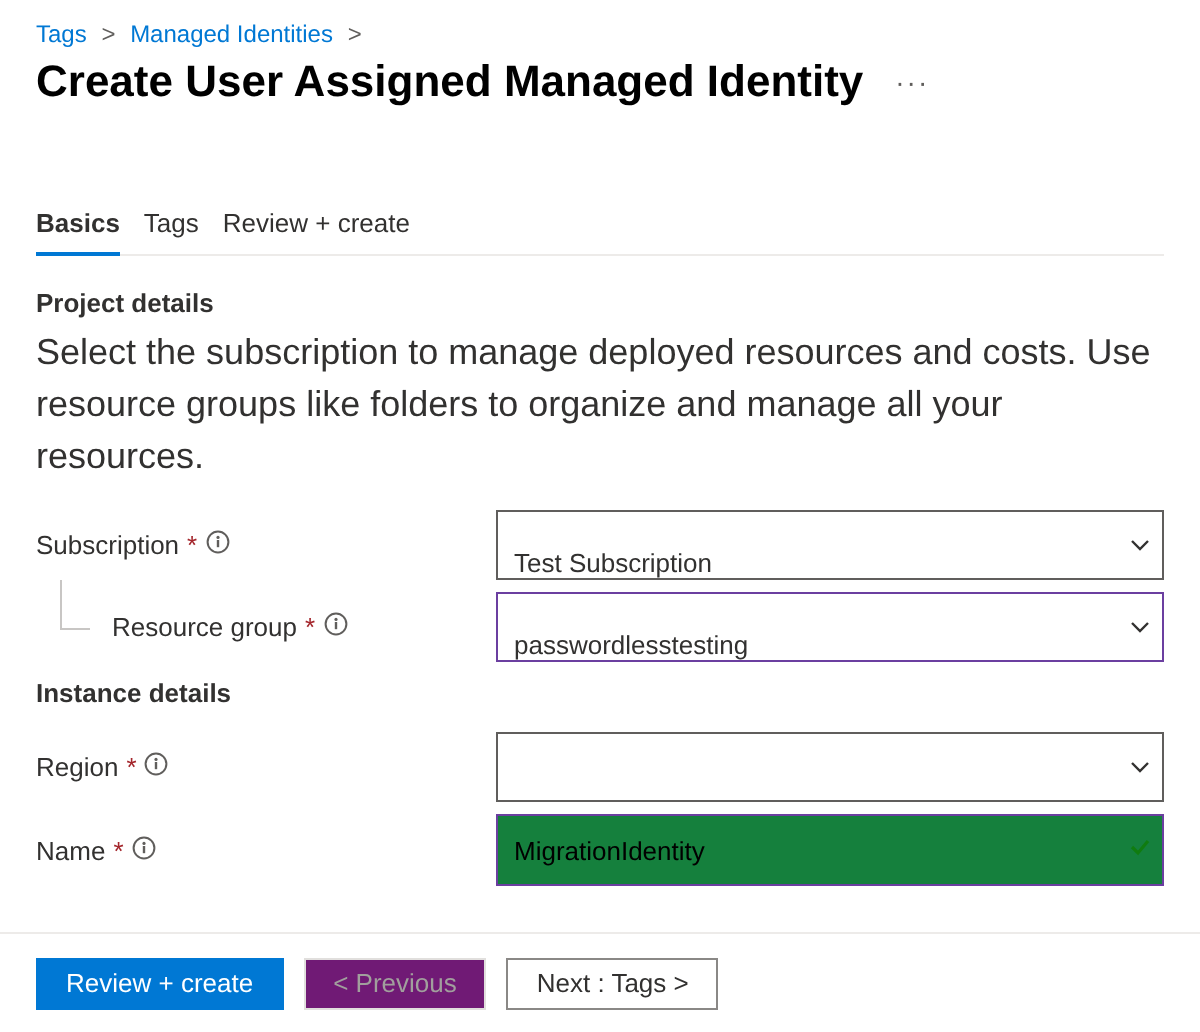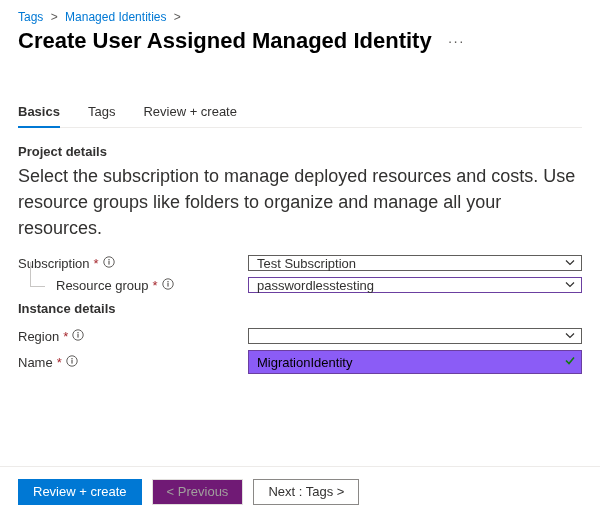--- a/index.html
+++ b/index.html
@@ -20,49 +20,49 @@
   }
   
   .breadcrumb { font-size: 12px; color:#323130; margin-bottom: 4px;}
   .breadcrumb a { color:#0078d4; text-decoration:none; }
   .breadcrumb .sep { color:#605e5c; margin:0 4px; }
   
   .title-row { display:flex; align-items:center; gap:12px; margin-bottom: 44px;}
   h1 { font-size: 22px; font-weight:600; margin:0; color:#000;}
   .ellipsis-btn { color:#605e5c; font-size:14px; line-height:1; padding:4px; cursor:pointer; letter-spacing:1px;}
   
-  .tabs { display:flex; gap:28px; border-bottom:1px solid #edebe9; margin-bottom:16px;}
+  .tabs { display:flex; gap:12px; border-bottom:1px solid #edebe9; margin-bottom:16px;}
   .tab { font-size:13px; padding:6px 0 8px 0; cursor:pointer; color:#323130; position:relative;}
   .tab.active { font-weight:600; }
   .tab.active::after { content:""; position:absolute; left:0; right:0; bottom:-1px; height:2px; background:#0078d4; }
   
   .section-title { font-weight:600; font-size:13px; margin:8px 0 4px 0;}
   .section-desc { font-size:18px; color:#323130; line-height:1.45; margin-bottom:14px; max-width:560px;}
   
   .form-row { display:flex; align-items:center; margin-bottom:6px; }
   .form-row.indented .label-col { padding-left:38px; position:relative;}
   .form-row.indented .label-col::before {
     content:""; position:absolute; left:12px; top:-16px; width:14px; height:24px;
     border-left:1px solid #c8c6c4; border-bottom:1px solid #c8c6c4;
   }
   .label-col { width:230px; display:flex; align-items:flex-start; gap:4px; font-size:13px; }
   .req { color:#a4262c; }
   .info-icon { width:12px; height:12px; display:inline-flex; align-items:center; justify-content:center; }
   .info-icon svg { width:12px; height:12px; }
   .field-col { flex:1; position:relative; }
   .select-box {
-    width:100%; height:16px; border:1px solid #605e5c; background:#fff;
-    display:flex; align-items:flex-start; padding:0 22px 0 8px; font-size:13px;
+    width:100%; height:35px; border:1px solid #605e5c; background:#fff;
+    display:flex; align-items:flex-end; padding:0 22px 0 8px; font-size:13px;
     position:relative; cursor:pointer;
   }
   .select-box.highlight { border-color:#6b3fa0; }
   .select-box .chev { position:absolute; right:6px; top:50%; transform:translateY(-50%);}
   .select-box .chev svg { width:10px; height:10px; }
   .text-input {
-    width:100%; height:24px; border:1px solid #6b3fa0; background:#8b5cf6;
+    width:100%; height:36px; border:1px solid #6b3fa0; background:#15803d;
     padding:0 26px 0 8px; font-size:13px; outline:none; font-family:inherit;
   }
   .valid-check { position:absolute; right:6px; top:50%; transform:translateY(-50%);}
   .valid-check svg { width:12px; height:12px; }
   .sublink { font-size:12.5px; color:#0078d4; text-decoration:none; display:inline-block; margin-top:4px; margin-left:0; }
   .sublink-row { margin-left:230px; margin-bottom:14px; }
   
   .footer {
     position:absolute; left:0; right:0; bottom:0; height:50px;
     border-top:1px solid #edebe9; display:flex; align-items:center;

